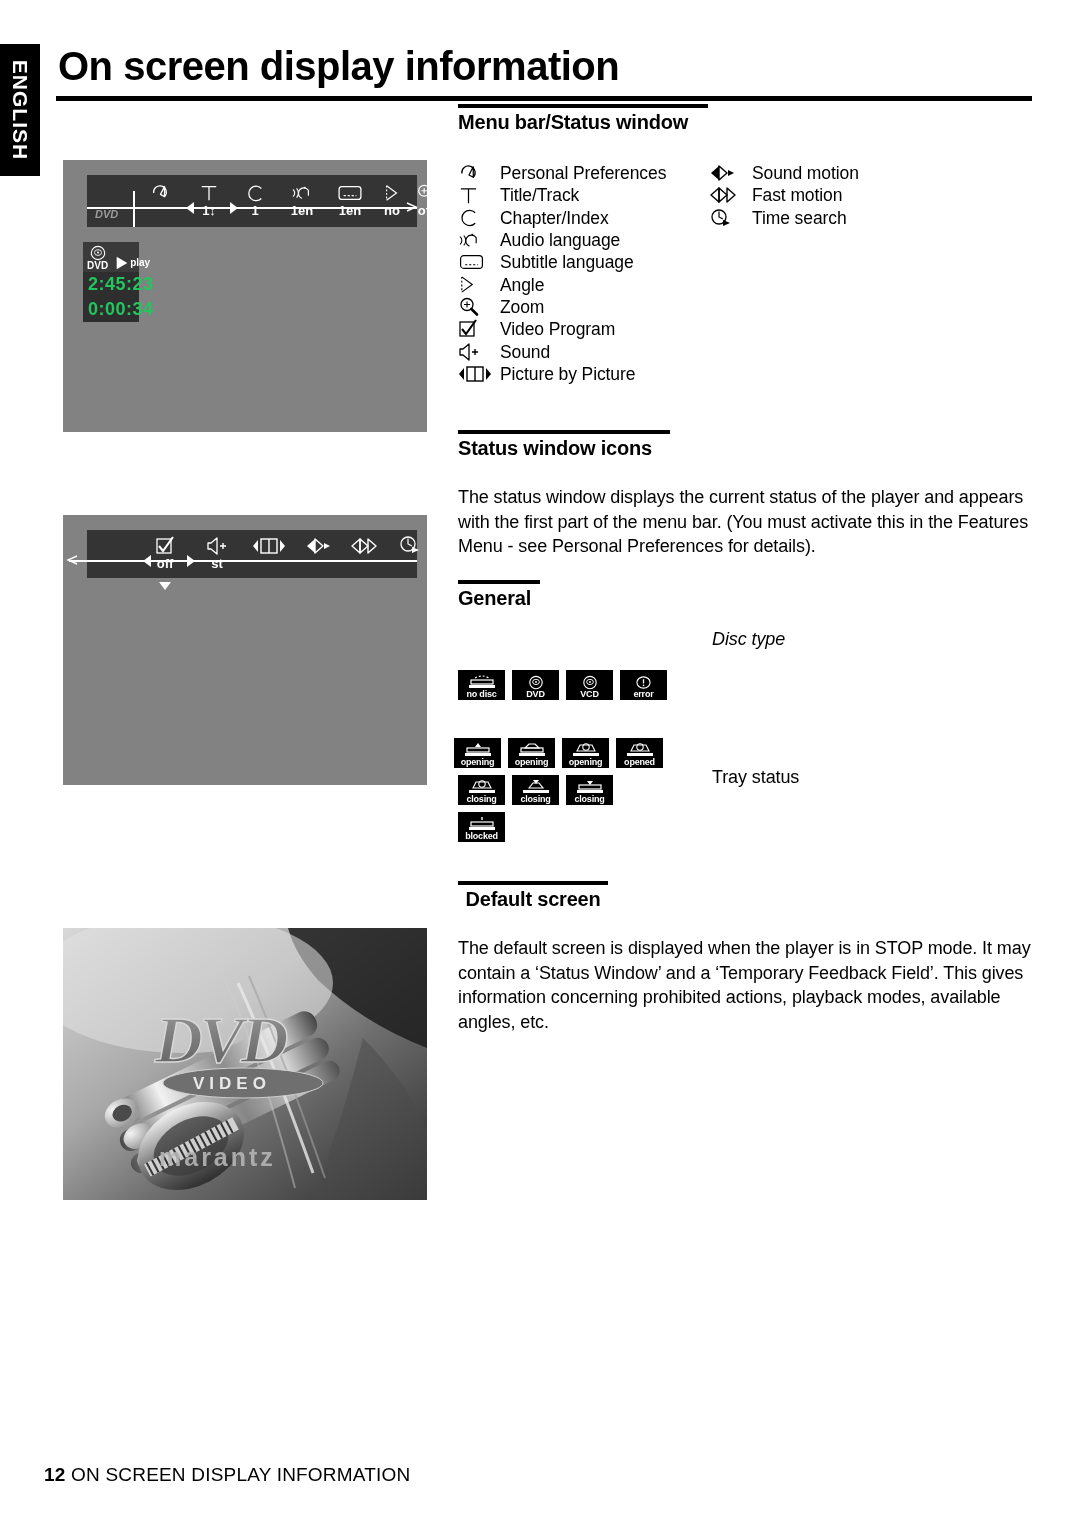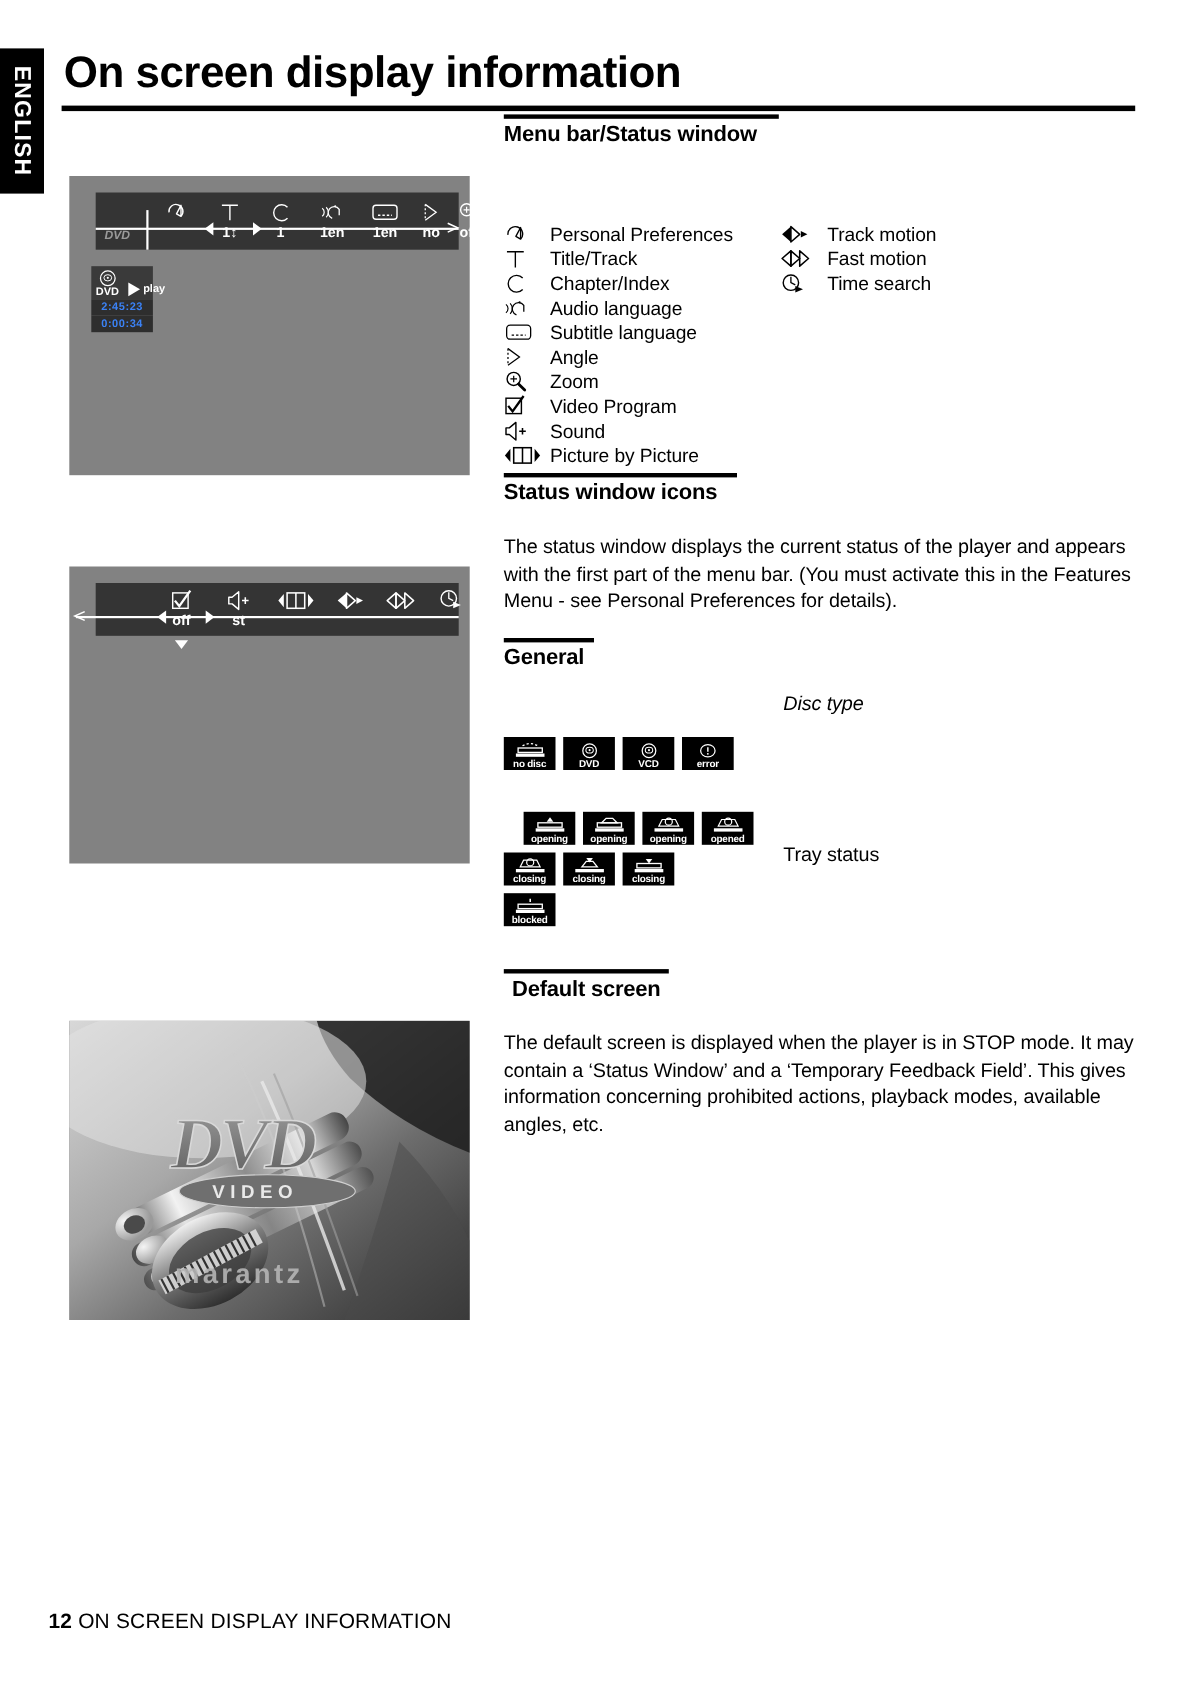--- a/index.html
+++ b/index.html
@@ -42,43 +42,43 @@
   .sec .rule{height:4px;background:#000;margin-bottom:3px;}
   .sec .h{font-size:20px;font-weight:bold;letter-spacing:-0.2px;}
 
   
   .body-text{
     position:absolute;font-size:18px;line-height:24.5px;
     letter-spacing:-0.1px;
   }
 
   
-  .legend{position:absolute;margin-top:40px;}
+  .legend{position:absolute;}
   .legend .row{display:flex;align-items:center;height:22.3px;}
   .legend .ic{width:42px;flex:0 0 42px;display:flex;align-items:center;justify-content:flex-start;}
   .legend .lbl{font-size:17.5px;line-height:22px;letter-spacing:-0.1px;}
 
   svg{display:block;overflow:visible;}
 
   
   .shot{position:absolute;background:#828282;}
   .menubar{
     position:absolute;background:#343434;
   }
   .mb-axis{position:absolute;background:#fff;height:2px;}
 
   .mb-cell{position:absolute;text-align:center;color:#fff;}
   .mb-icon{height:26px;display:flex;align-items:flex-end;justify-content:center;}
   .mb-val{font-size:13px;font-weight:bold;color:#fff;line-height:15px;font-family:"Liberation Sans",sans-serif;}
 
   .statuswin{position:absolute;}
   .sw-top{background:#3a3a3a;display:flex;align-items:flex-end;padding:3px 4px 1px 4px;gap:6px;}
   .sw-lbl{font-size:10px;font-weight:bold;color:#fff;line-height:10px;font-family:"Liberation Sans",sans-serif;text-align:center;}
-  .sw-time{background:#2e2e2e;color:#3b82f6;font-size:10px;font-weight:bold;
-           font-family:"Liberation Sans",sans-serif;padding:2px 5px;letter-spacing:0.5px;text-align:center;}
+  .sw-time{background:#2e2e2e;color:#22c55e;font-size:18px;font-weight:bold;
+           font-family:"Liberation Sans",sans-serif;padding:2px 5px;letter-spacing:0.5px;}
 
   
   .badge{
     background:#000;color:#fff;
     display:inline-flex;flex-direction:column;align-items:center;justify-content:flex-end;
     width:47px;height:30px;box-sizing:border-box;padding-bottom:1px;
     margin:0;
   }
   .badge .bt{font-size:9px;font-weight:bold;line-height:9px;letter-spacing:-0.2px;font-family:"Liberation Sans",sans-serif;}
   .badge .bg{height:16px;display:flex;align-items:center;justify-content:center;}
@@ -333,21 +333,21 @@
 
   <div class="legend" style="left:710px;top:162px;">
     <div class="row">
       <div class="ic">
         <svg width="26" height="20" viewBox="0 0 26 20">
           <path d="M9 3 L9 17 L1 10 Z" fill="#000"></path>
           <path d="M9 3 L17 10 L9 17 Z" fill="none" stroke="#000" stroke-width="1.4" stroke-linejoin="round"></path>
           <path d="M18 7 L24 10 L18 13 Z" fill="#000"></path>
         </svg>
       </div>
-      <div class="lbl">Track motion</div>
+      <div class="lbl">Sound motion</div>
     </div>
     <div class="row">
       <div class="ic">
         <svg width="28" height="20" viewBox="0 0 28 20">
           <path d="M9 3 L1 10 L9 17 L9 3 Z" fill="none" stroke="#000" stroke-width="1.4" stroke-linejoin="round"></path>
           <path d="M9 3 L17 10 L9 17 Z" fill="none" stroke="#000" stroke-width="1.4" stroke-linejoin="round"></path>
           <path d="M17 3 L25 10 L17 17 Z" fill="none" stroke="#000" stroke-width="1.4" stroke-linejoin="round"></path>
         </svg>
       </div>
       <div class="lbl">Fast motion</div>
@@ -494,21 +494,21 @@
           <ellipse cx="9" cy="8" rx="7" ry="6" fill="none" stroke="#fff" stroke-width="1.2"></ellipse>
           <path d="M9 4.5 L9 9" stroke="#fff" stroke-width="1.4"></path>
           <circle cx="9" cy="11" r="0.9" fill="#fff"></circle>
         </svg>
       </div>
       <div class="bt">error</div>
     </div>
   </div>
   <div class="body-text" style="left:712px;top:627px;width:200px;font-style:italic;">Disc type</div>
 
-  <div class="badgerow" style="left:476px;top:738px;">
+  <div class="badgerow" style="left:454px;top:738px;">
     <div class="badge">
       <div class="bg">
         <svg width="30" height="15" viewBox="0 0 30 15">
           <path d="M15 0 L18 4 L12 4 Z" fill="#fff"></path>
           <rect x="4" y="5" width="22" height="4" fill="none" stroke="#fff" stroke-width="1.2"></rect>
           <rect x="2" y="10" width="26" height="3" fill="#fff"></rect>
         </svg>
       </div>
       <div class="bt">opening</div>
     </div>

